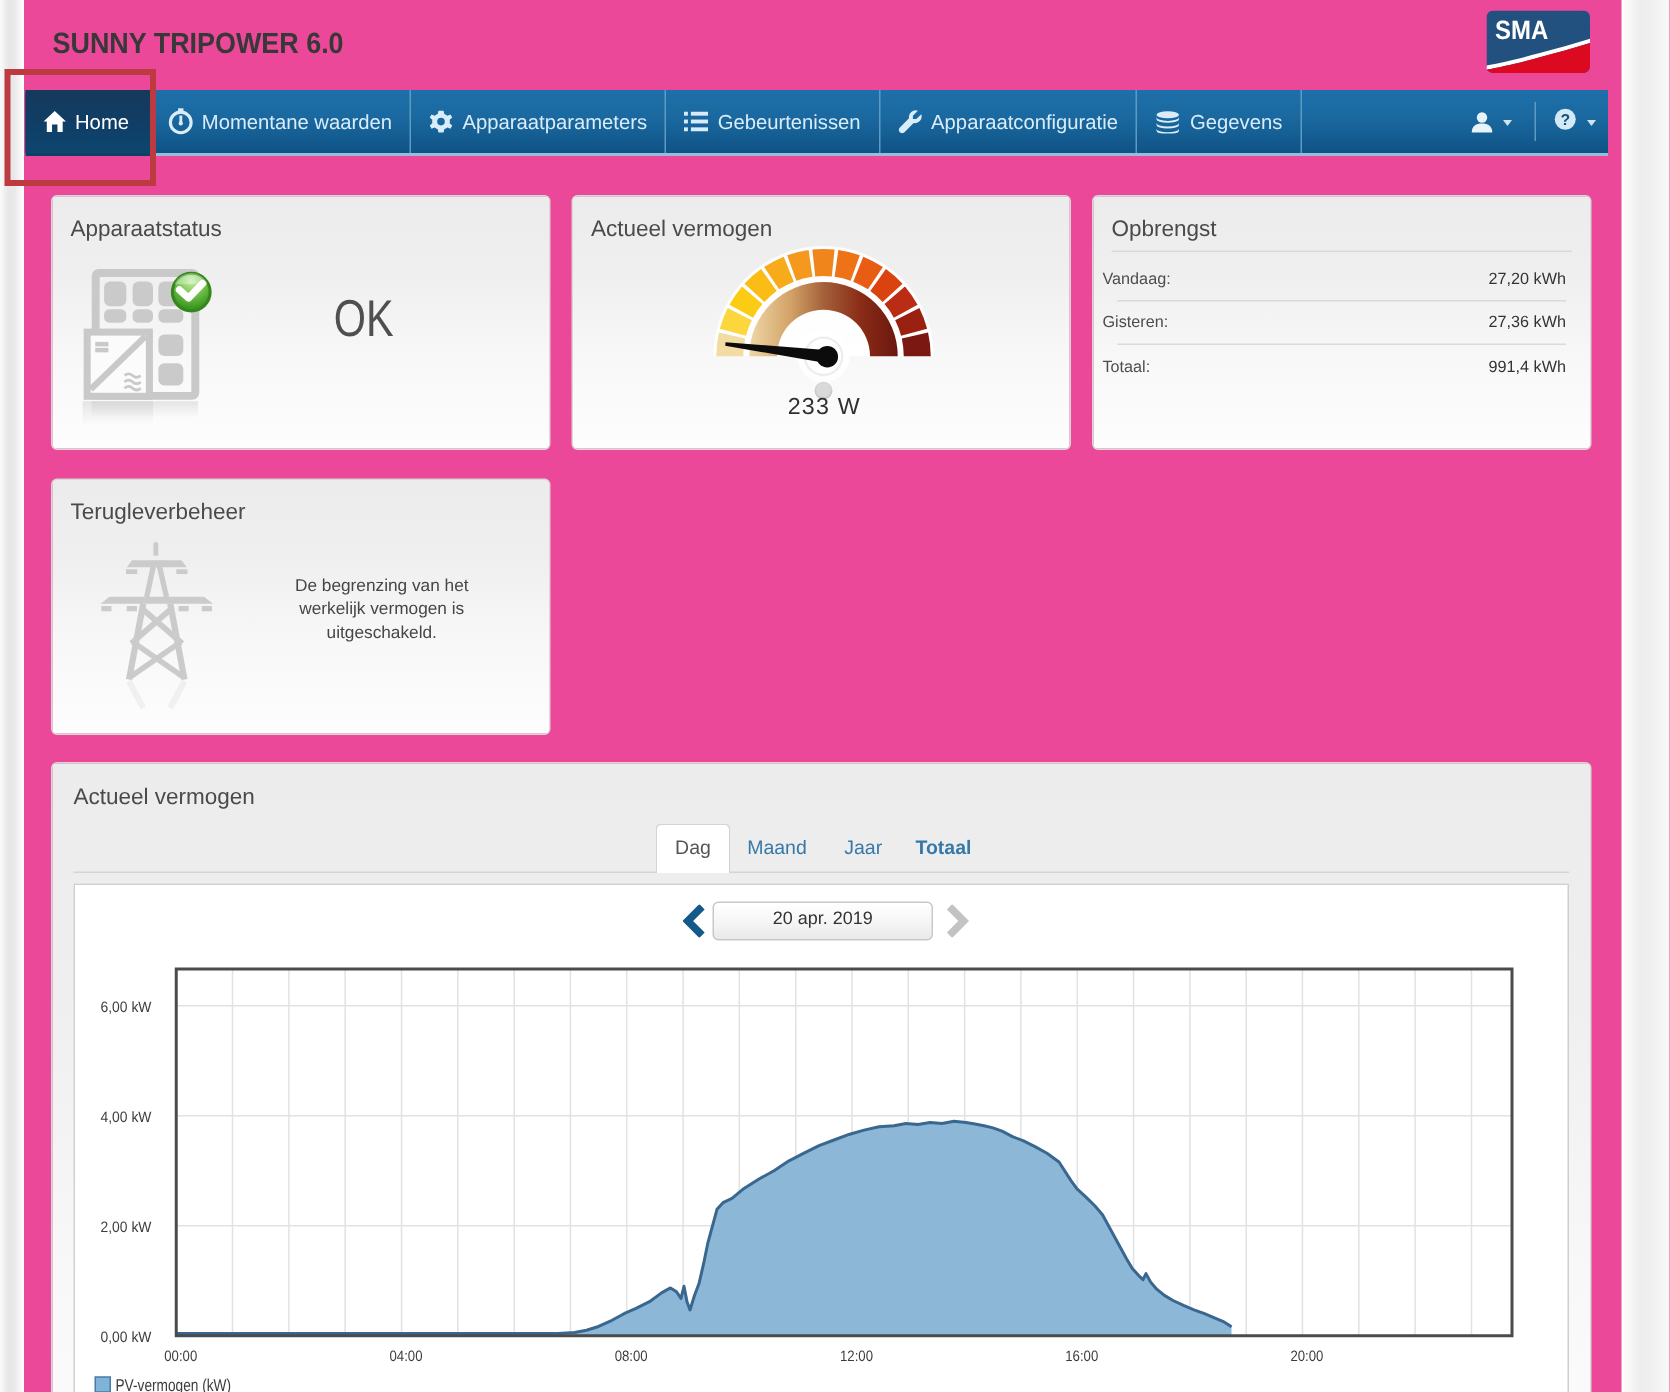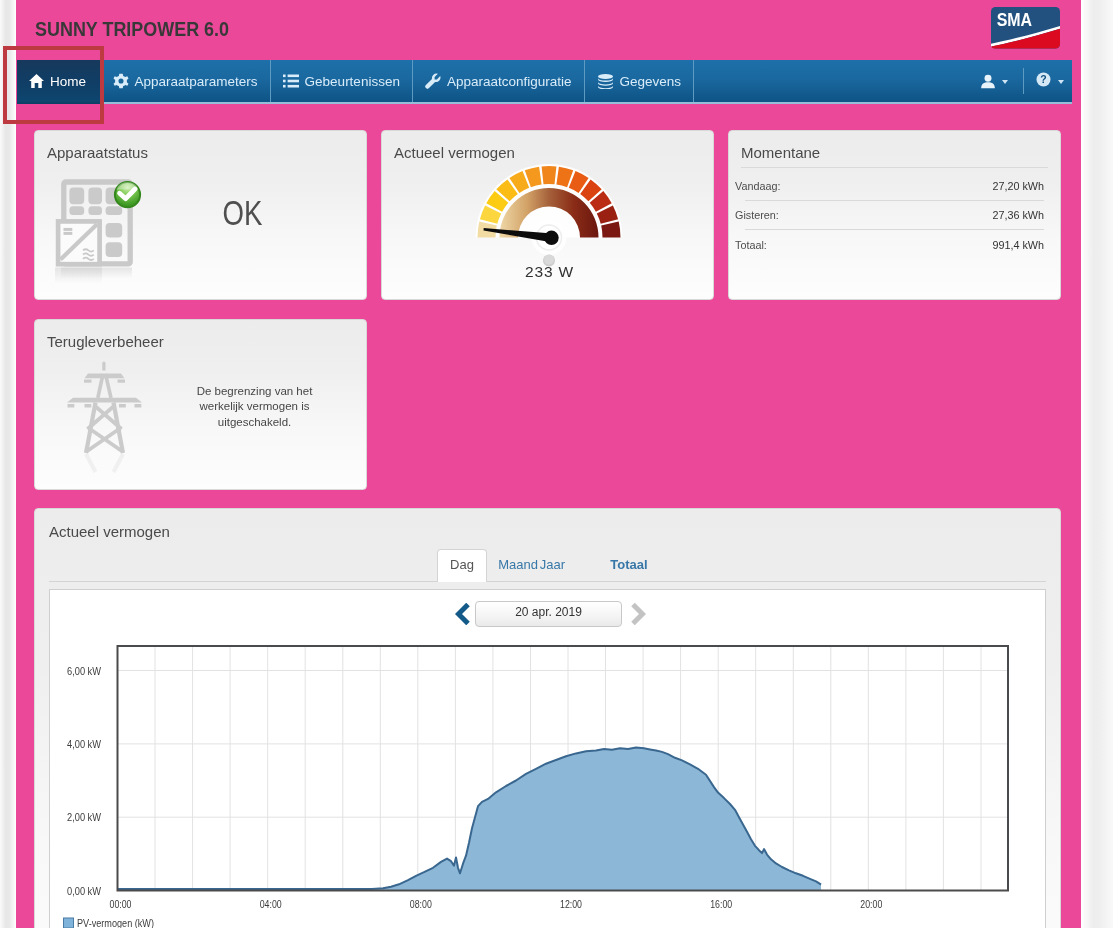--- a/index.html
+++ b/index.html
@@ -59,20 +59,28 @@
     <path d="M0,36.7 C16,33.8 44,26.5 69,18.9 L69,21.7 C44,29.4 16,36.6 0,39.4 Z" fill="#ffffff"></path>
     <path d="M0.4,39.4 C16,36.6 44,29.4 69,21.7 L69,37 C69,39.8 67,41.6 64,41.6 L5.5,41.6 C2.5,41.6 0.4,40.5 0.4,39.4 Z" fill="#dc0a20"></path>
     <text x="23.4" y="18.8" font-size="17.6" font-weight="bold" fill="#fff" text-anchor="middle" font-family="Liberation Sans,sans-serif" textLength="35.5" lengthAdjust="spacingAndGlyphs">SMA</text>
   </svg>
   <div id="nav">
     <div class="ni active" style="padding:0 13.5px 0 12px;"><span class="ic">
       <svg width="15" height="14" viewBox="0 0 15 14">
             <path d="M7.5 0 L15 7 L12.8 7 L12.8 14 L9.3 14 L9.3 9 L5.7 9 L5.7 14 L2.2 14 L2.2 7 L0 7 Z" fill="#fff"></path>
           </svg>
       </span>Home</div>
+    <div class="ni"><span class="ic">
+      <svg width="17" height="18" viewBox="0 0 17 18">
+            <circle cx="8.5" cy="9.6" r="6.9" fill="none" stroke="#d9ecf9" stroke-width="2.1"></circle>
+            <rect x="6.7" y="0.2" width="3.6" height="2.2" fill="#d9ecf9"></rect>
+            <rect x="7.6" y="5" width="1.9" height="5.2" fill="#d9ecf9"></rect>
+            <circle cx="8.5" cy="10.3" r="1.4" fill="#d9ecf9"></circle>
+          </svg>
+      </span>Momentane waarden</div>
     <div class="sep"></div>
     <div class="ni"><span class="ic">
       <svg width="16" height="16" viewBox="0 0 16 16">
             <path d="M8 0 L9.7 0 L10.2 2.2 A6 6 0 0 1 12.2 3.3 L14.3 2.5 L15.5 4.6 L13.8 6.1 A6 6 0 0 1 13.8 8.4 L15.5 9.9 L14.3 12 L12.2 11.2 A6 6 0 0 1 10.2 12.3 L9.7 14.5 L6.3 14.5 L5.8 12.3 A6 6 0 0 1 3.8 11.2 L1.7 12 L0.5 9.9 L2.2 8.4 A6 6 0 0 1 2.2 6.1 L0.5 4.6 L1.7 2.5 L3.8 3.3 A6 6 0 0 1 5.8 2.2 L6.3 0 Z M8 4.7 A2.55 2.55 0 1 0 8 9.8 A2.55 2.55 0 1 0 8 4.7 Z" fill="#d9ecf9" transform="translate(0,0.8)"></path>
           </svg>
       </span>Apparaatparameters</div>
     <div class="sep"></div>
     <div class="ni"><span class="ic">
       <svg width="16" height="14" viewBox="0 0 16 14">
             <g fill="#d9ecf9">
@@ -218,21 +226,21 @@
 <circle cx="167.0" cy="106.5" r="17.5" fill="#ffffff" opacity="0.8"></circle>
 <circle cx="167.0" cy="106.5" r="12.5" fill="#ffffff" stroke="#ededed" stroke-width="1.5"></circle>
 <polygon points="101.7,97.1 101.5,99.5 169.4,111.2 170.5,102.5" fill="#0c0c0c"></polygon>
 <circle cx="169.5" cy="106.8" r="7.2" fill="#0c0c0c"></circle>
 <circle cx="167.0" cy="129.5" r="6" fill="#cccccc"></circle>
 <circle cx="167.0" cy="128.8" r="5" fill="#d9d9d9"></circle>
 </svg>
     <div id="watt">233 W</div>
   </div>
   <div class="card" id="card3">
-    <div class="ctitle">Momentane</div>
+    <div class="ctitle">Opbrengst</div>
     <div class="oline" style="top:36px;"></div>
     <div class="orow" style="top:48.5px;">Vandaag:<span class="val">27,20 kWh</span></div>
     <div class="oline" style="top:69px;left:16px;right:16px;"></div>
     <div class="orow" style="top:78px;">Gisteren:<span class="val">27,36 kWh</span></div>
     <div class="oline" style="top:98px;left:16px;right:16px;"></div>
     <div class="orow" style="top:107.5px;">Totaal:<span class="val">991,4 kWh</span></div>
   </div>
   <div class="card" id="card4">
     <div class="ctitle">Terugleverbeheer</div>
 <svg style="position:absolute;left:0;top:0;" width="331" height="169" viewBox="0 0 331 169">
@@ -264,21 +272,21 @@
 </g>
 </svg>
     <div id="terugtxt">De begrenzing van het werkelijk vermogen is uitgeschakeld.</div>
   </div>
 
   <div class="card" id="bigcard">
     <div class="ctitle" style="left:14px;top:14px;">Actueel vermogen</div>
     <div id="tabline"></div>
     <div id="dagtab">Dag</div>
     <div class="tab" style="left:449px;width:68px;text-align:center;">Maand</div>
-    <div class="tab" style="left:490px;width:55px;text-align:center;">Jaar</div>
+    <div class="tab" style="left:513px;width:55px;text-align:center;">Jaar</div>
     <div class="tab" style="left:566px;width:56px;text-align:center;font-weight:bold;">Totaal</div>
     <div id="panel">
       <svg class="chevL" width="15" height="22" viewBox="0 0 15 22">
           <path d="M13 1.5 L3.5 11 L13 20.5" fill="none" stroke="#135a88" stroke-width="5"></path>
         </svg>
       <div id="datebox">20 apr. 2019</div>
       <svg class="chevR" width="15" height="22" viewBox="0 0 15 22">
           <path d="M2 1.5 L11.5 11 L2 20.5" fill="none" stroke="#c3c3c3" stroke-width="5"></path>
         </svg>
       <svg id="chart" style="position:absolute;left:0;top:0;" width="995" height="439" viewBox="0 0 995 439">

